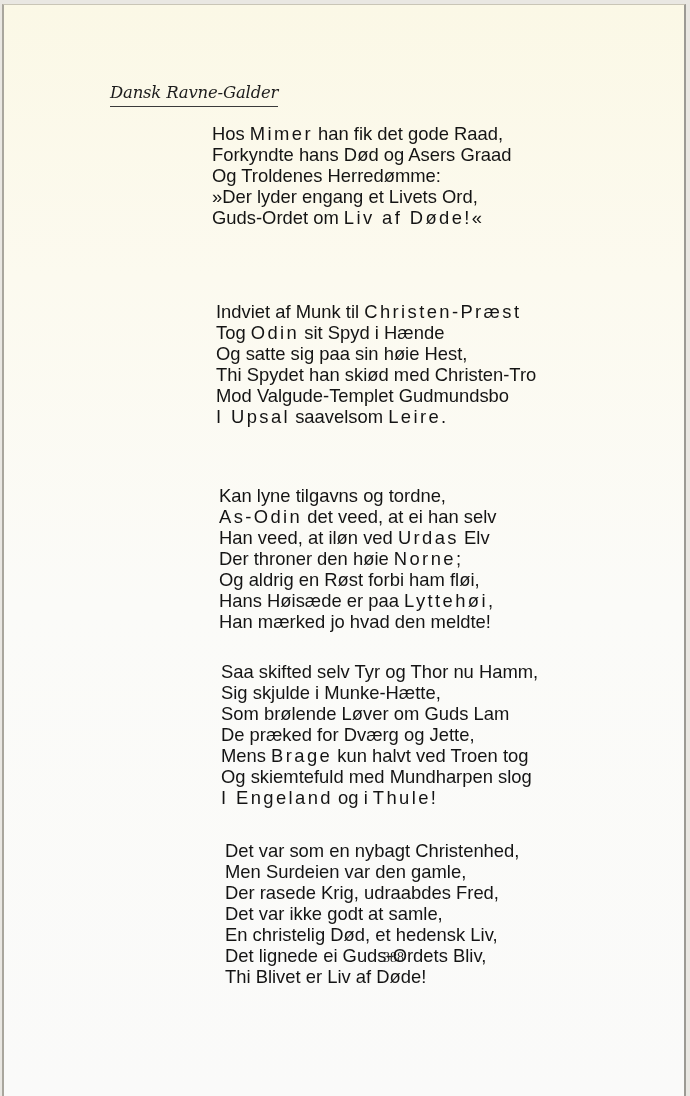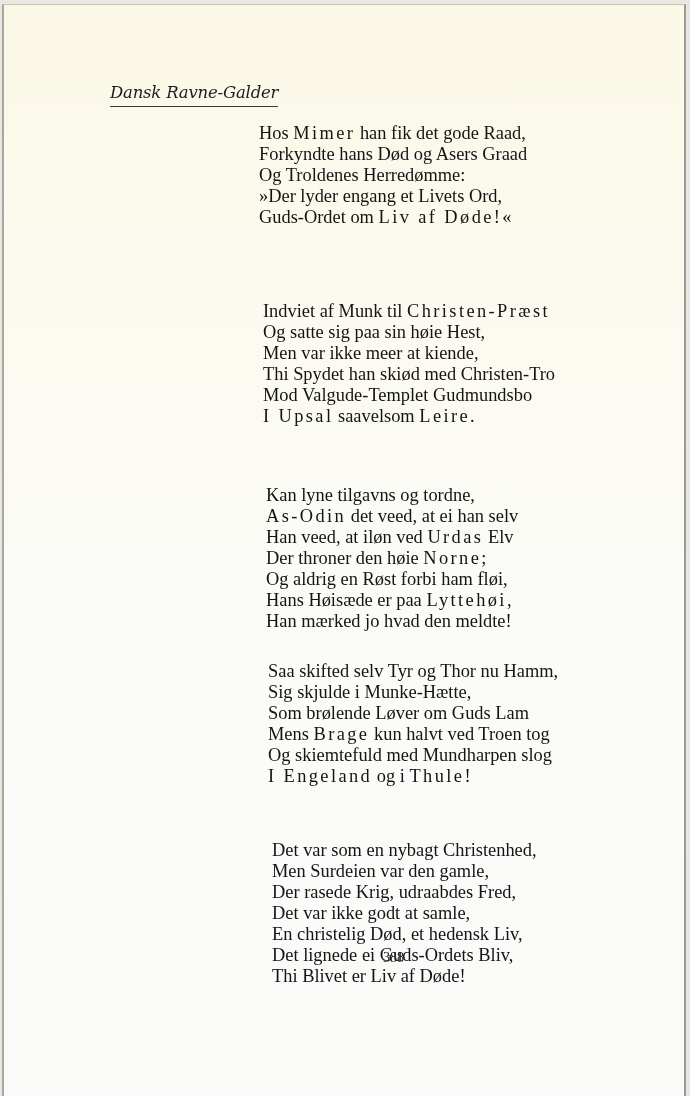--- a/index.html
+++ b/index.html
@@ -34,26 +34,25 @@
       font-style: italic;
       font-size: 16.5px;
       color: #1c1c1c;
       padding-bottom: 4px;
       border-bottom: 1px solid #3a3a3a;
       letter-spacing: -0.2px;
       white-space: nowrap;
     }
     .stanza {
       position: absolute;
-      font-family: Liberation Serif, serif;
+      font-family: Liberation Sans, sans-serif;
       font-size: 18.4px;
       line-height: 21px;
       color: #141414;
       white-space: nowrap;
-      margin-left: 47px;
     }
     .stanza .line {
       display: block;
     }
     .s1 { left: 208px; top: 118px; }
     .s2 { left: 212px; top: 296px; }
     .s3 { left: 215px; top: 480px; }
     .s4 { left: 217px; top: 656px; }
     .s5 { left: 221px; top: 835px; }
     .spaced { letter-spacing: 2.4px; }
@@ -75,41 +74,42 @@
   <div class="stanza s1">
     <span class="line"><span>Hos </span><span class="spaced">Mimer</span><span> han fik det gode Raad,</span></span>
     <span class="line"><span>Forkyndte hans Død og Asers Graad</span></span>
     <span class="line"><span>Og Troldenes Herredømme:</span></span>
     <span class="line"><span>»Der lyder engang et Livets Ord,</span></span>
     <span class="line"><span>Guds-Ordet om </span><span class="spaced">Liv af Døde!</span><span>«</span></span>
   </div>
 
   <div class="stanza s2">
     <span class="line"><span>Indviet af Munk til </span><span class="spaced">Christen-Præst</span></span>
+    <span class="line"><span>Tog </span><span class="spaced">Odin</span><span> sit Spyd i Hænde</span></span>
     <span class="line"><span>Og satte sig paa sin høie Hest,</span></span>
-    <span class="line"><span>Men var ikke meer at kiende,</span></span>
     <span class="line"><span>Thi Spydet han skiød med Christen-Tro</span></span>
     <span class="line"><span>Mod Valgude-Templet Gudmundsbo</span></span>
     <span class="line"><span class="spaced">I Upsal</span><span> saavelsom </span><span class="spaced">Leire</span><span>.</span></span>
   </div>
 
   <div class="stanza s3">
     <span class="line"><span>Kan lyne tilgavns og tordne,</span></span>
     <span class="line"><span class="spaced">As-Odin</span><span> det veed, at ei han selv</span></span>
     <span class="line"><span>Han veed, at iløn ved </span><span class="spaced">Urdas</span><span> Elv</span></span>
     <span class="line"><span>Der throner den høie </span><span class="spaced">Norne</span><span>;</span></span>
     <span class="line"><span>Og aldrig en Røst forbi ham fløi,</span></span>
     <span class="line"><span>Hans Høisæde er paa </span><span class="spaced">Lyttehøi</span><span>,</span></span>
     <span class="line"><span>Han mærked jo hvad den meldte!</span></span>
   </div>
 
   <div class="stanza s4">
     <span class="line"><span>Saa skifted selv Tyr og Thor nu Hamm,</span></span>
     <span class="line"><span>Sig skjulde i Munke-Hætte,</span></span>
     <span class="line"><span>Som brølende Løver om Guds Lam</span></span>
+    <span class="line"><span>De præked for Dværg og Jette,</span></span>
     <span class="line"><span>Mens </span><span class="spaced">Brage</span><span> kun halvt ved Troen tog</span></span>
     <span class="line"><span>Og skiemtefuld med Mundharpen slog</span></span>
     <span class="line"><span class="spaced">I Engeland</span><span> og i </span><span class="spaced">Thule</span><span>!</span></span>
   </div>
 
   <div class="stanza s5">
     <span class="line"><span>Det var som en nybagt Christenhed,</span></span>
     <span class="line"><span>Men Surdeien var den gamle,</span></span>
     <span class="line"><span>Der rasede Krig, udraabdes Fred,</span></span>
     <span class="line"><span>Det var ikke godt at samle,</span></span>

